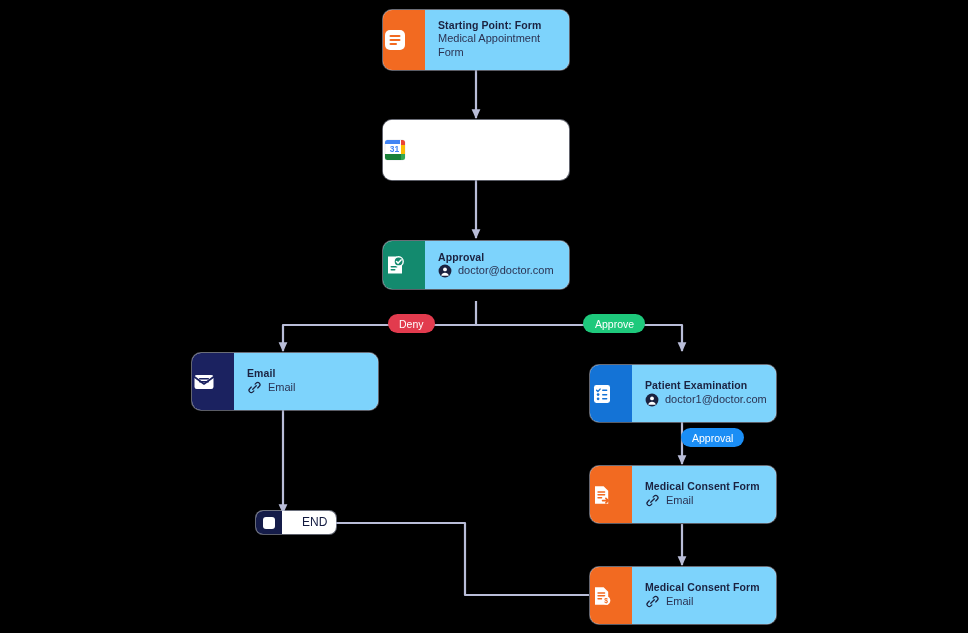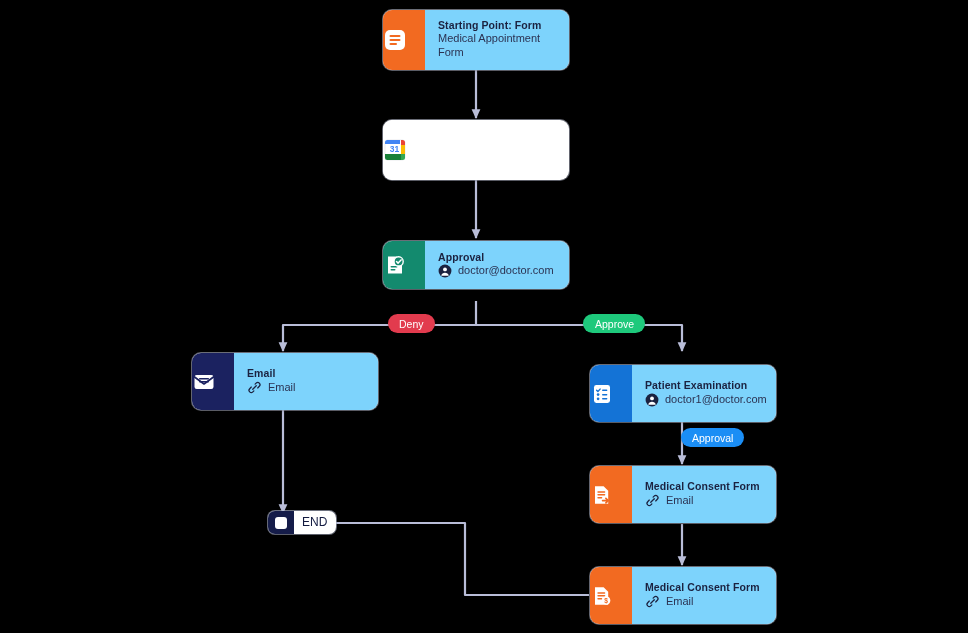--- a/index.html
+++ b/index.html
@@ -331,20 +331,20 @@
         <svg class="glyph" width="15" height="15" viewBox="0 0 24 24">
           <path d="M9.2 14.8 L14.8 9.2" stroke="#1b2240" stroke-width="2" stroke-linecap="round"></path>
           <path d="M13 6.6 l1.6 -1.6 a3.6 3.6 0 0 1 5.1 5.1 l-2.6 2.6" stroke="#1b2240" stroke-width="2" fill="none" stroke-linecap="round"></path>
           <path d="M11 17.4 l-1.6 1.6 a3.6 3.6 0 0 1 -5.1 -5.1 l2.6 -2.6" stroke="#1b2240" stroke-width="2" fill="none" stroke-linecap="round"></path>
         </svg>
         <span>Email</span>
       </div>
     </div>
   </div>
 
-  <div class="end-node" style="left:268px; top:511px;">
+  <div class="end-node" style="left:256px; top:511px;gap:12px;">
     <div class="end-icon">
       <div class="end-sq"></div>
     </div>
     <div class="end-label">END</div>
   </div>
 
 </div>
 
 </body></html>

